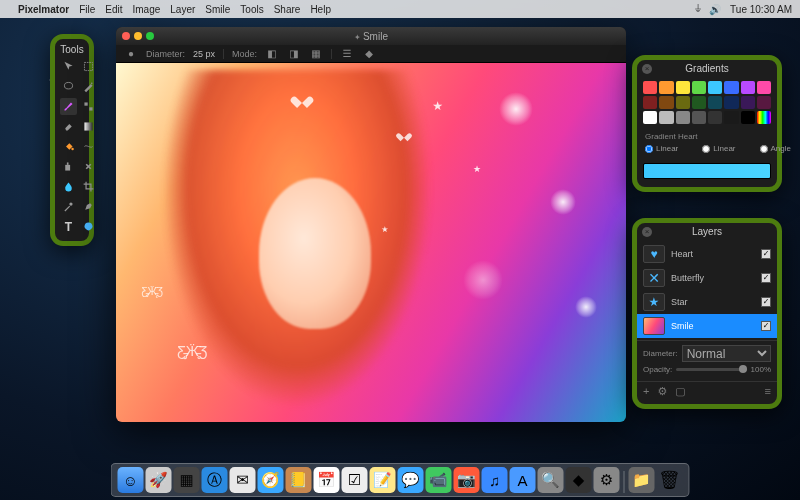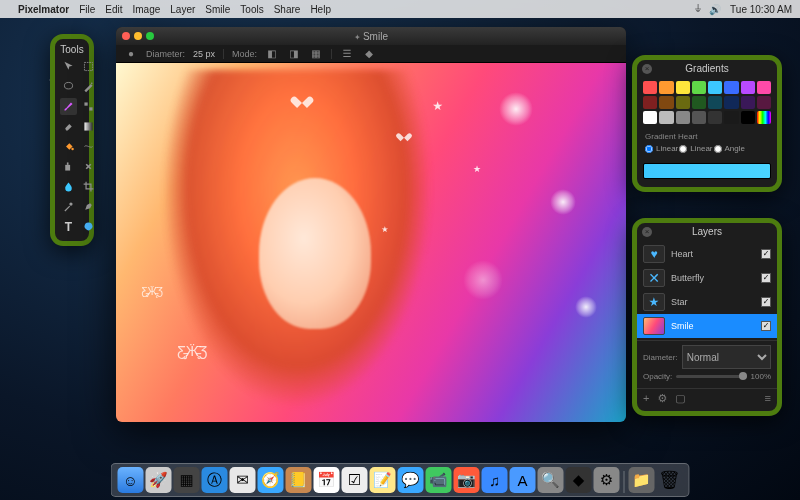--- a/index.html
+++ b/index.html
@@ -42,35 +42,35 @@
 .heart{position:absolute;width:14px;height:14px}
 .heart::before,.heart::after{content:"";position:absolute;width:7px;height:11px;background:rgba(255,255,255,.8);border-radius:7px 7px 0 0}
 .heart::before{left:7px;transform:rotate(45deg);transform-origin:0 100%}
 .heart::after{left:0;transform:rotate(-45deg);transform-origin:100% 100%}
 .butterfly{position:absolute;width:18px;height:14px;color:rgba(255,255,255,.75);font-size:14px}
 .star{position:absolute;color:rgba(255,255,255,.85);font-size:12px}
 .gradients{right:18px;top:55px;width:150px}
 .swatch-grid{display:grid;grid-template-columns:repeat(8,1fr);gap:2px;padding:4px 6px}
 .swatch{height:13px;border-radius:2px;cursor:pointer}
 .grad-type{padding:4px 8px 8px;font-size:8px;color:#888}
-.grad-opts{display:flex;gap:1px;margin-top:3px;font-size:8px}
+.grad-opts{display:flex;gap:24px;margin-top:3px;font-size:8px}
 .grad-opts label{display:flex;align-items:center;gap:3px;color:#999}
 .grad-opts input{width:8px;height:8px}
 .grad-preview{margin:2px 6px 8px;height:16px;border-radius:2px;background:linear-gradient(90deg,#3cc8ff,#4ad4ff);border:1px solid #000}
 .layers{right:18px;top:218px;width:150px;padding-bottom:4px}
 .layer-list{padding:2px 0}
 .layer{display:flex;align-items:center;padding:3px 6px;gap:6px;cursor:pointer;font-size:9px;color:#bbb}
 .layer.selected{background:#1a8cff;color:#fff}
 .layer-thumb{width:22px;height:18px;background:#2a2a2a;border:1px solid #444;border-radius:2px;display:flex;align-items:center;justify-content:center;font-size:12px}
 .layer-thumb.photo-t{background:linear-gradient(120deg,#ffb870,#ff4a7a,#8a3dd8)}
 .layer-name{flex:1}
 .layer-vis{width:10px;height:10px;border:1px solid #555;background:#ddd;color:#000;font-size:8px;line-height:8px;text-align:center}
 .layer-controls{padding:4px 6px;font-size:8px;color:#888;border-top:1px solid #333}
 .layer-controls .row{display:flex;align-items:center;gap:4px;margin-bottom:3px}
-.layer-controls select{background:#2a2a2a;border:1px solid #444;color:#aaa;font-size:10px;flex:1;height:24px}
+.layer-controls select{background:#2a2a2a;border:1px solid #444;color:#aaa;font-size:12px;flex:1;height:17px}
 .layer-controls .slider{flex:1;height:3px;background:#444;border-radius:2px;position:relative}
 .layer-controls .slider::after{content:"";position:absolute;right:0;top:-3px;width:8px;height:8px;background:#888;border-radius:50%}
 .layer-footer{display:flex;gap:8px;padding:3px 6px 2px;border-top:1px solid #333;font-size:11px;color:#777}
 .layer-footer span{cursor:pointer}
 .dock{position:absolute;bottom:3px;left:50%;transform:translateX(-50%);display:flex;align-items:flex-end;gap:2px;padding:3px 6px;background:rgba(255,255,255,.18);border-radius:5px;border:1px solid rgba(255,255,255,.25);backdrop-filter:blur(10px)}
 .dock-item{width:26px;height:26px;border-radius:5px;display:flex;align-items:center;justify-content:center;font-size:15px;cursor:pointer;position:relative}
 .dock-sep{width:1px;height:22px;background:rgba(255,255,255,.3);margin:0 2px}
 </style>
 </head>
 <body>

